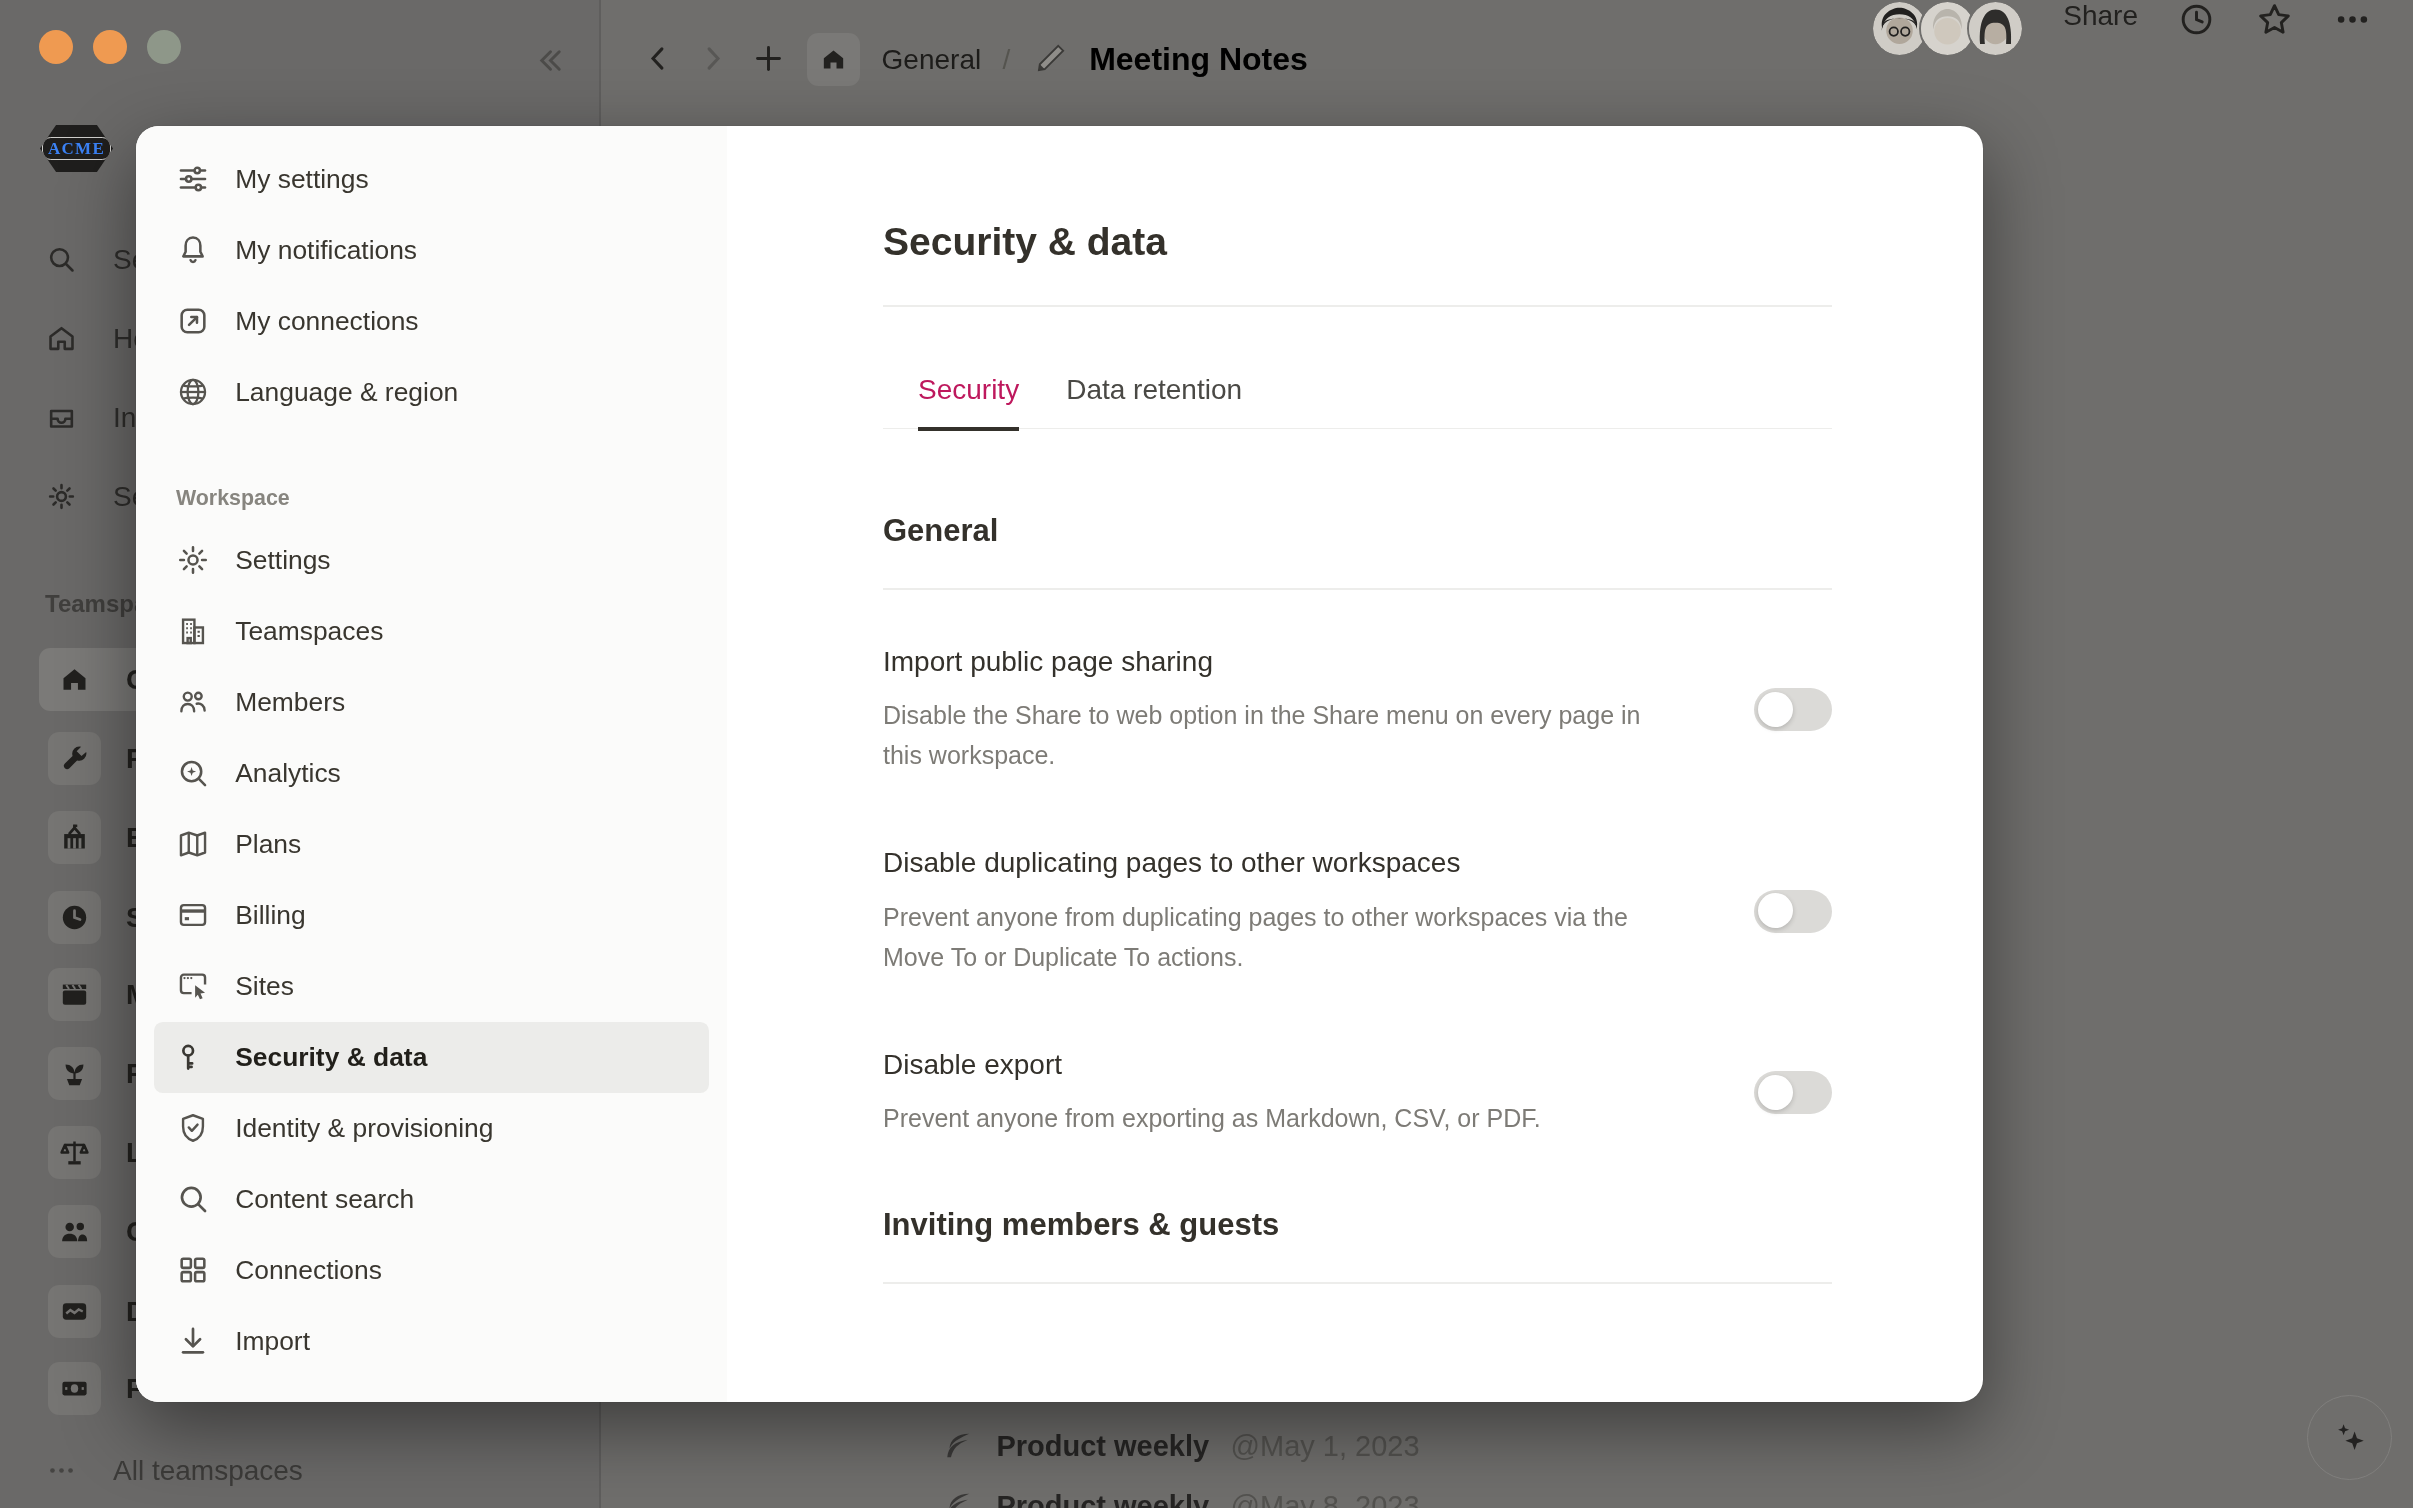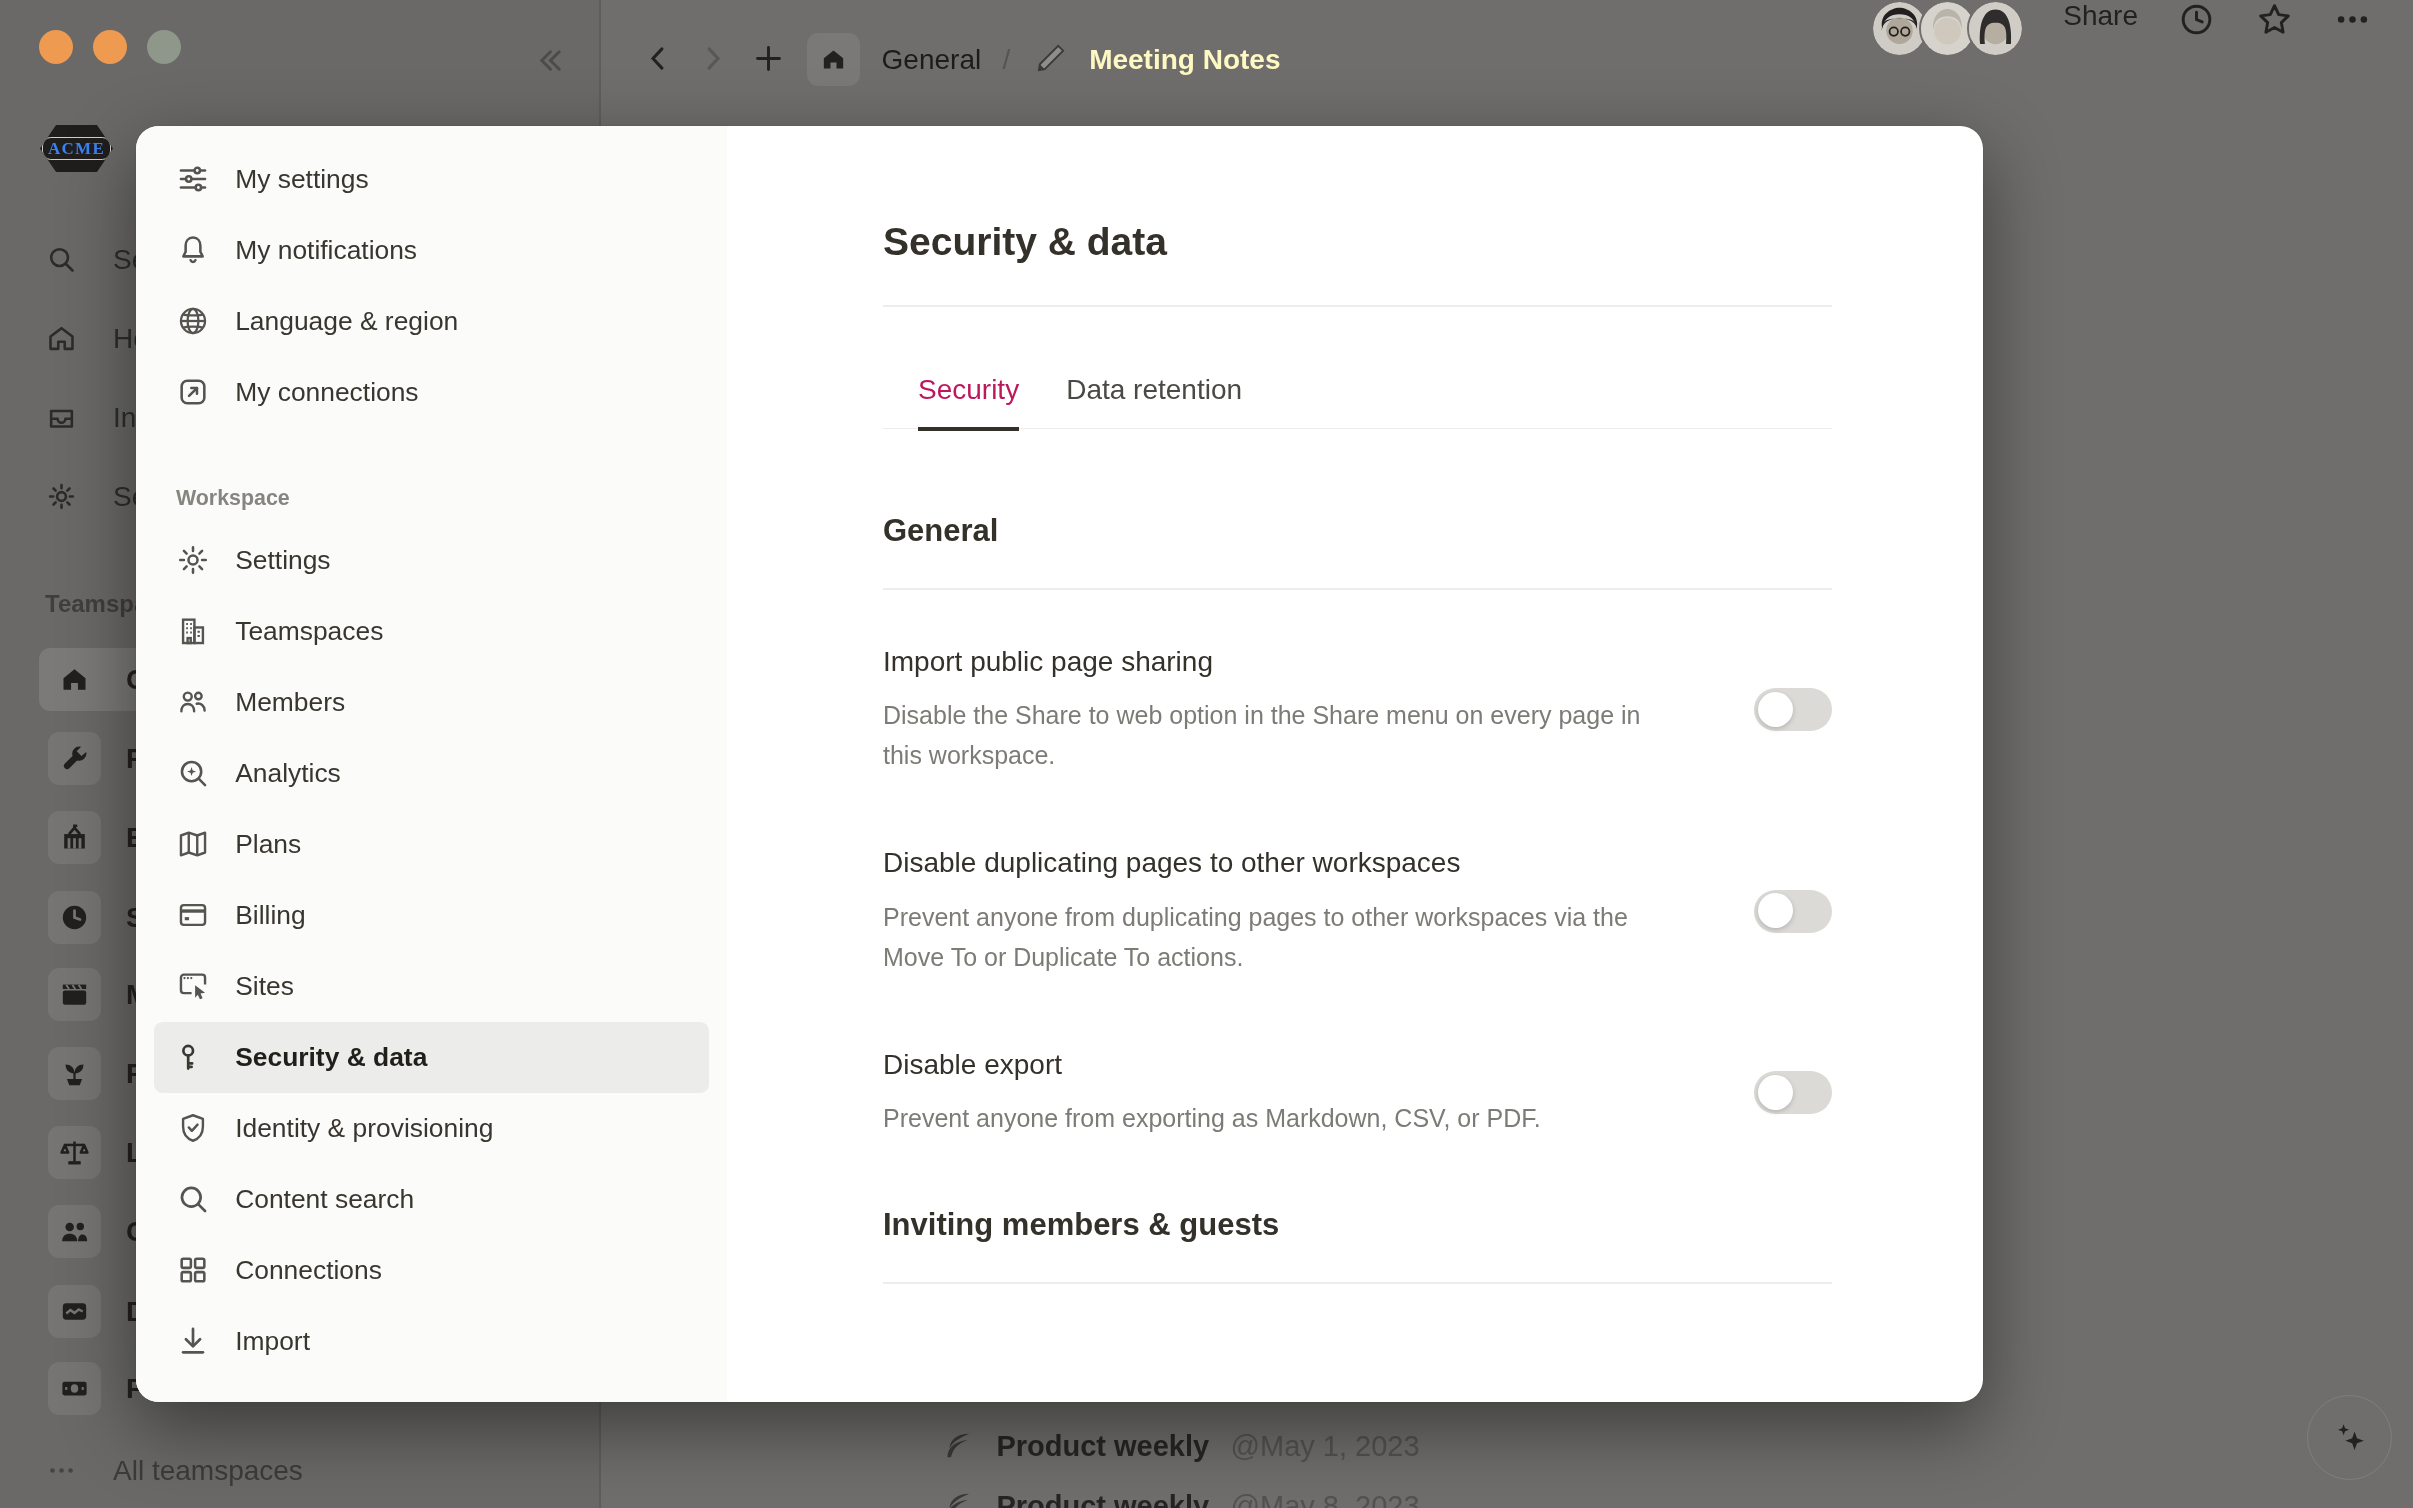--- a/index.html
+++ b/index.html
@@ -27,21 +27,21 @@
   .team.selected::before{content:"";position:absolute;left:39px;top:0;width:515px;height:63px;border-radius:11.3px;background:#7b7a78;}
   .team .chip,.team .tlabel{position:relative;}
   .team.selected .chip{background:transparent;}
   .footer-row .slabel{color:#3c3b39;font-weight:500;}
   
   .tb-left{position:absolute;left:642px;top:0;height:119px;display:flex;align-items:center;}
   .tb-left>*{margin-right:21.4px;}
   .crumb-chip{width:53px;height:53px;border-radius:11.3px;background:#7a7977;display:flex;align-items:center;justify-content:center;}
   .crumb-text{font-size:28px;color:#1d1c1a;white-space:nowrap;}
   .crumb-sep{font-size:28px;color:#55544f;}
-  .crumb-page{font-size:28px;font-weight:600;color:#fef9c3;white-space:nowrap;}
+  .crumb-page{font-size:32px;font-weight:600;color:#000000;white-space:nowrap;}
   .tb-right{position:absolute;right:41px;top:0;height:119px;display:flex;align-items:flex-start;gap:39px;}
   .share{font-size:28px;color:#22211f;}
   .avatars{display:flex;}
   .avatars .av{width:53px;height:53px;border-radius:50%;overflow:hidden;border:2.5px solid #6f6e6c;margin-left:-8.8px;flex:none;}
   .avatars .av:first-child{margin-left:0;}
   
   .bg-row{position:absolute;left:940px;display:flex;align-items:center;gap:21.4px;}
   .bg-row .bg-title{font-size:29px;font-weight:700;color:#262524;white-space:nowrap;}
   .bg-row .bg-mention{font-size:29px;color:#53524f;white-space:nowrap;}
   .ai-btn{position:absolute;left:2307px;top:1395px;width:83px;height:83px;border-radius:50%;border:1.9px solid #807f7d;display:flex;align-items:center;justify-content:center;}
@@ -366,38 +366,38 @@
         <span class="micon">
             <svg width="34" height="34" viewBox="0 0 24 24" fill="none" stroke="#56544f" stroke-width="1.8" stroke-linejoin="round">
               <path d="M12 3.2 C8.6 3.2 6.8 5.8 6.8 9 V13.2 L5.2 16.5 H18.8 L17.2 13.2 V9 C17.2 5.8 15.4 3.2 12 3.2 Z"></path>
               <path d="M10.3 19.2 a1.8 1.8 0 0 0 3.4 0" stroke-linecap="round"></path>
             </svg>
           </span>
         <span class="mlabel">My notifications</span>
       </div>
       <div class="mitem">
         <span class="micon">
+            <svg width="34" height="34" viewBox="0 0 24 24" fill="none" stroke="#56544f" stroke-width="1.8" stroke-linecap="round" stroke-linejoin="round">
+              <rect x="4" y="4" width="16" height="16" rx="4"></rect>
+              <line x1="9.2" y1="14.8" x2="14.8" y2="9.2"></line>
+              <polyline points="10.8,9.2 14.8,9.2 14.8,13.2"></polyline>
+            </svg>
+          </span>
+        <span class="mlabel">My connections</span>
+      </div>
+      <div class="mitem">
+        <span class="micon">
             <svg width="34" height="34" viewBox="0 0 24 24" fill="none" stroke="#56544f" stroke-width="1.6">
               <circle cx="12" cy="12" r="8.5"></circle>
               <ellipse cx="12" cy="12" rx="3.8" ry="8.5"></ellipse>
               <line x1="3.5" y1="12" x2="20.5" y2="12"></line>
               <path d="M5 7.2 C7 8.4 17 8.4 19 7.2 M5 16.8 C7 15.6 17 15.6 19 16.8"></path>
             </svg>
           </span>
         <span class="mlabel">Language &amp; region</span>
-      </div>
-      <div class="mitem">
-        <span class="micon">
-            <svg width="34" height="34" viewBox="0 0 24 24" fill="none" stroke="#56544f" stroke-width="1.8" stroke-linecap="round" stroke-linejoin="round">
-              <rect x="4" y="4" width="16" height="16" rx="4"></rect>
-              <line x1="9.2" y1="14.8" x2="14.8" y2="9.2"></line>
-              <polyline points="10.8,9.2 14.8,9.2 14.8,13.2"></polyline>
-            </svg>
-          </span>
-        <span class="mlabel">My connections</span>
       </div>
 
       <div class="ws-header">Workspace</div>
 
       <div class="mitem">
         <span class="micon">
             <svg width="34" height="34" viewBox="0 0 24 24" fill="none" stroke="#56544f" stroke-width="1.8" stroke-linecap="round">
               <circle cx="12" cy="12" r="3.2"></circle>
               <path d="M12 3v2.6M12 18.4V21M3 12h2.6M18.4 12H21M5.6 5.6l1.9 1.9M16.5 16.5l1.9 1.9M18.4 5.6l-1.9 1.9M7.5 16.5l-1.9 1.9"></path>
             </svg>

